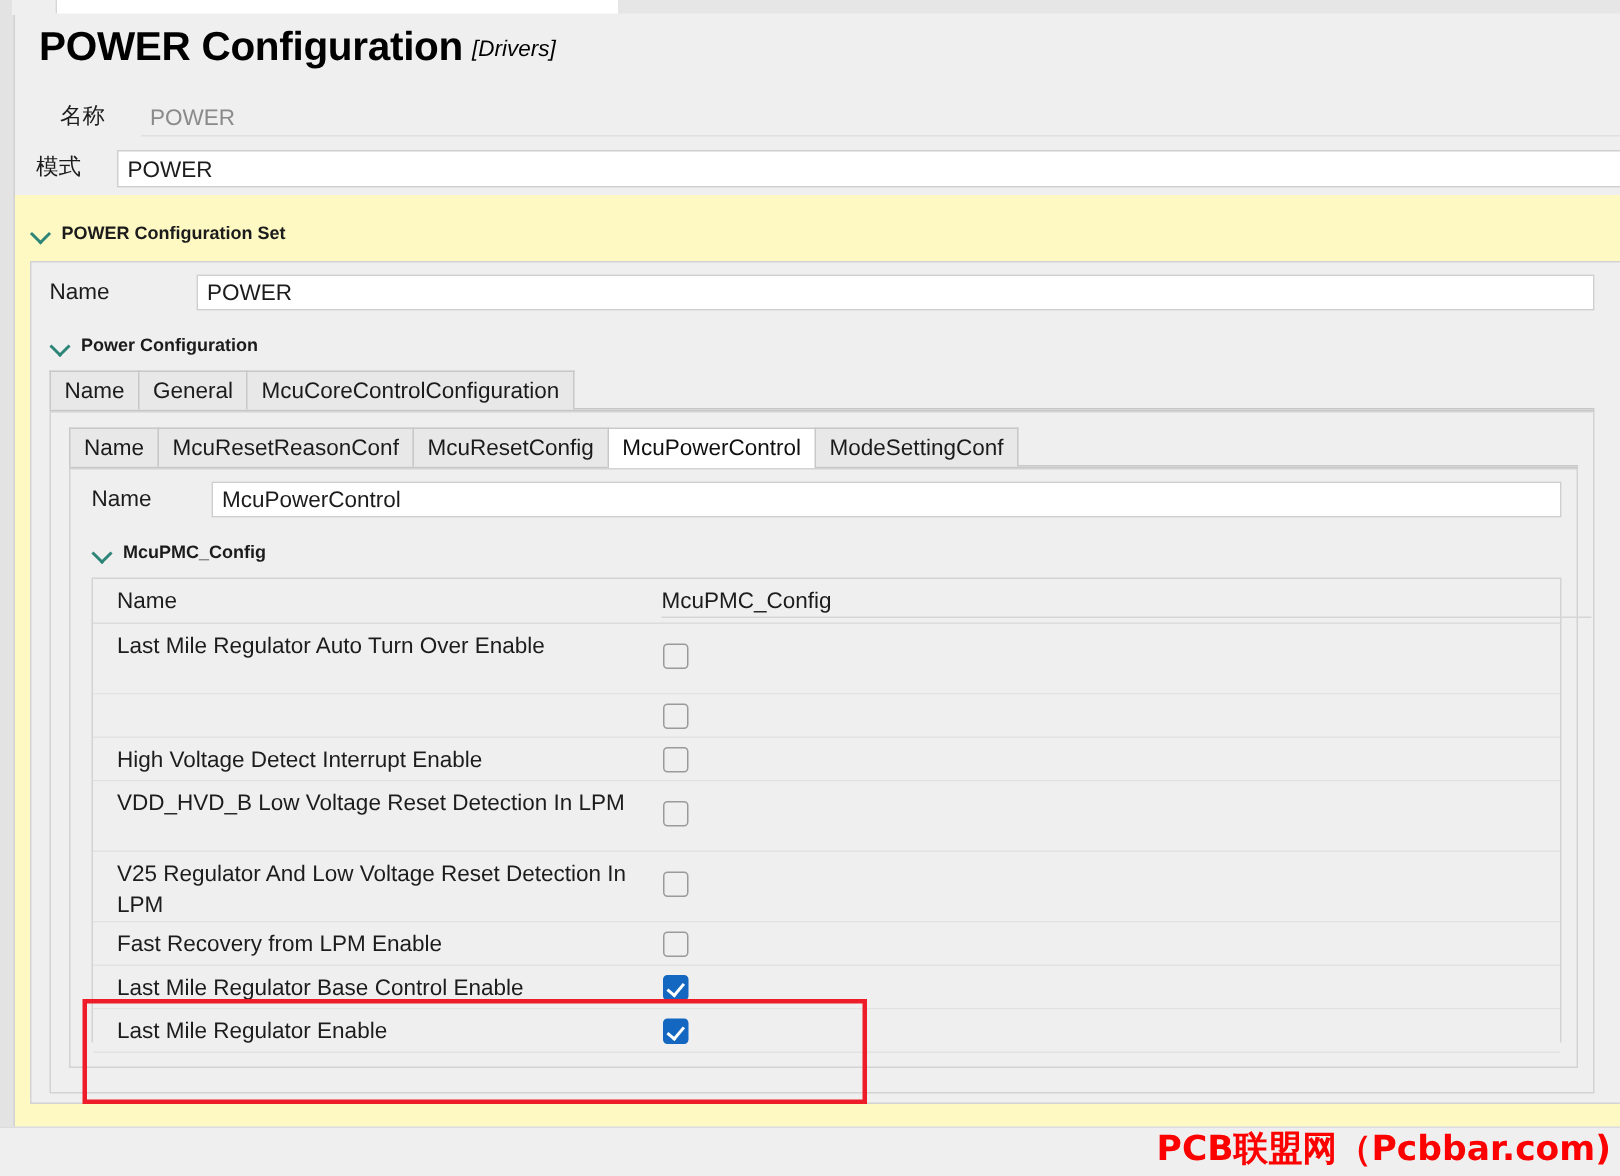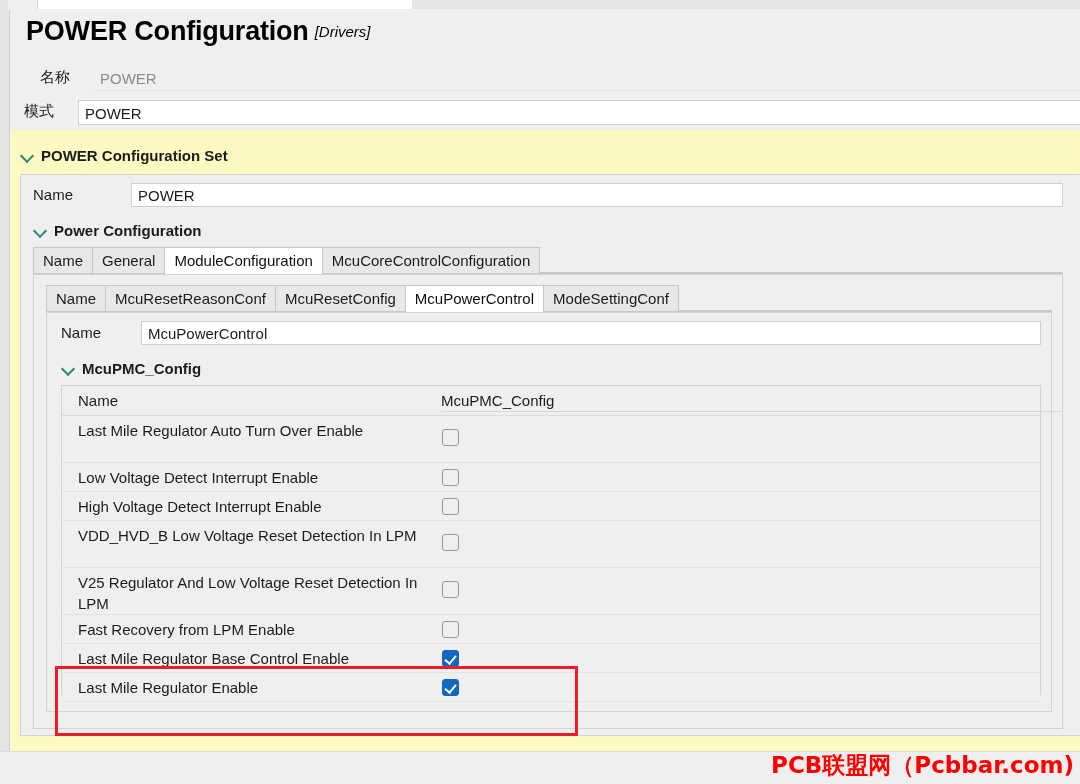--- a/index.html
+++ b/index.html
@@ -124,21 +124,21 @@
 
   
   .group {
     position: absolute;
   }
   .group-header {
     display: flex;
     align-items: center;
     height: 22px;
     font-weight: bold;
-    font-size: 15px;
+    font-size: 12px;
     color: #1b1b1b;
     white-space: nowrap;
   }
   .chev {
     display: inline-block;
     width: 14px;
     height: 14px;
     margin-right: 7px;
     position: relative;
     flex: 0 0 auto;
@@ -361,21 +361,20 @@
     <div class="group" style="left:12px; top:44px; width:1030px;">
       <div class="group-header">
         <span class="chev"></span>
         <span>Power Configuration</span>
       </div>
     </div>
 
     <div class="tabrow" style="left:12px; top:72px; width:1030px;">
       <div class="tab">Name</div>
       <div class="tab">General</div>
-      <div class="tab active">ModuleConfiguration</div>
       <div class="tab">McuCoreControlConfiguration</div>
       <div class="tab-filler"></div>
     </div>
 
     <div class="panel" style="position:absolute; left:12px; top:99px; width:1030px; height:455px; background:#efefef;">
 
       <div class="tabrow" style="left:12px; top:10px; width:1006px;">
         <div class="tab">Name</div>
         <div class="tab">McuResetReasonConf</div>
         <div class="tab">McuResetConfig</div>
@@ -406,21 +405,20 @@
               <div class="prop-label">Name</div>
               <div class="prop-value-text">McuPMC_Config</div>
             </div>
 
             <div class="prop-row" style="top:30px; height:47px; width:978px;">
               <div class="prop-label">Last Mile Regulator Auto Turn Over Enable</div>
               <div class="cb" style="left:380px; top:13px;"></div>
             </div>
 
             <div class="prop-row" style="top:77px; height:29px; width:978px;">
-              <div class="prop-label">Low Voltage Detect Interrupt Enable</div>
               <div class="cb" style="left:380px; top:6px;"></div>
             </div>
 
             <div class="prop-row" style="top:106px; height:29px; width:978px;">
               <div class="prop-label">High Voltage Detect Interrupt Enable</div>
               <div class="cb" style="left:380px; top:6px;"></div>
             </div>
 
             <div class="prop-row" style="top:135px; height:47px; width:978px;text-decoration:underline;">
               <div class="prop-label">VDD_HVD_B Low Voltage Reset Detection In LPM</div>

